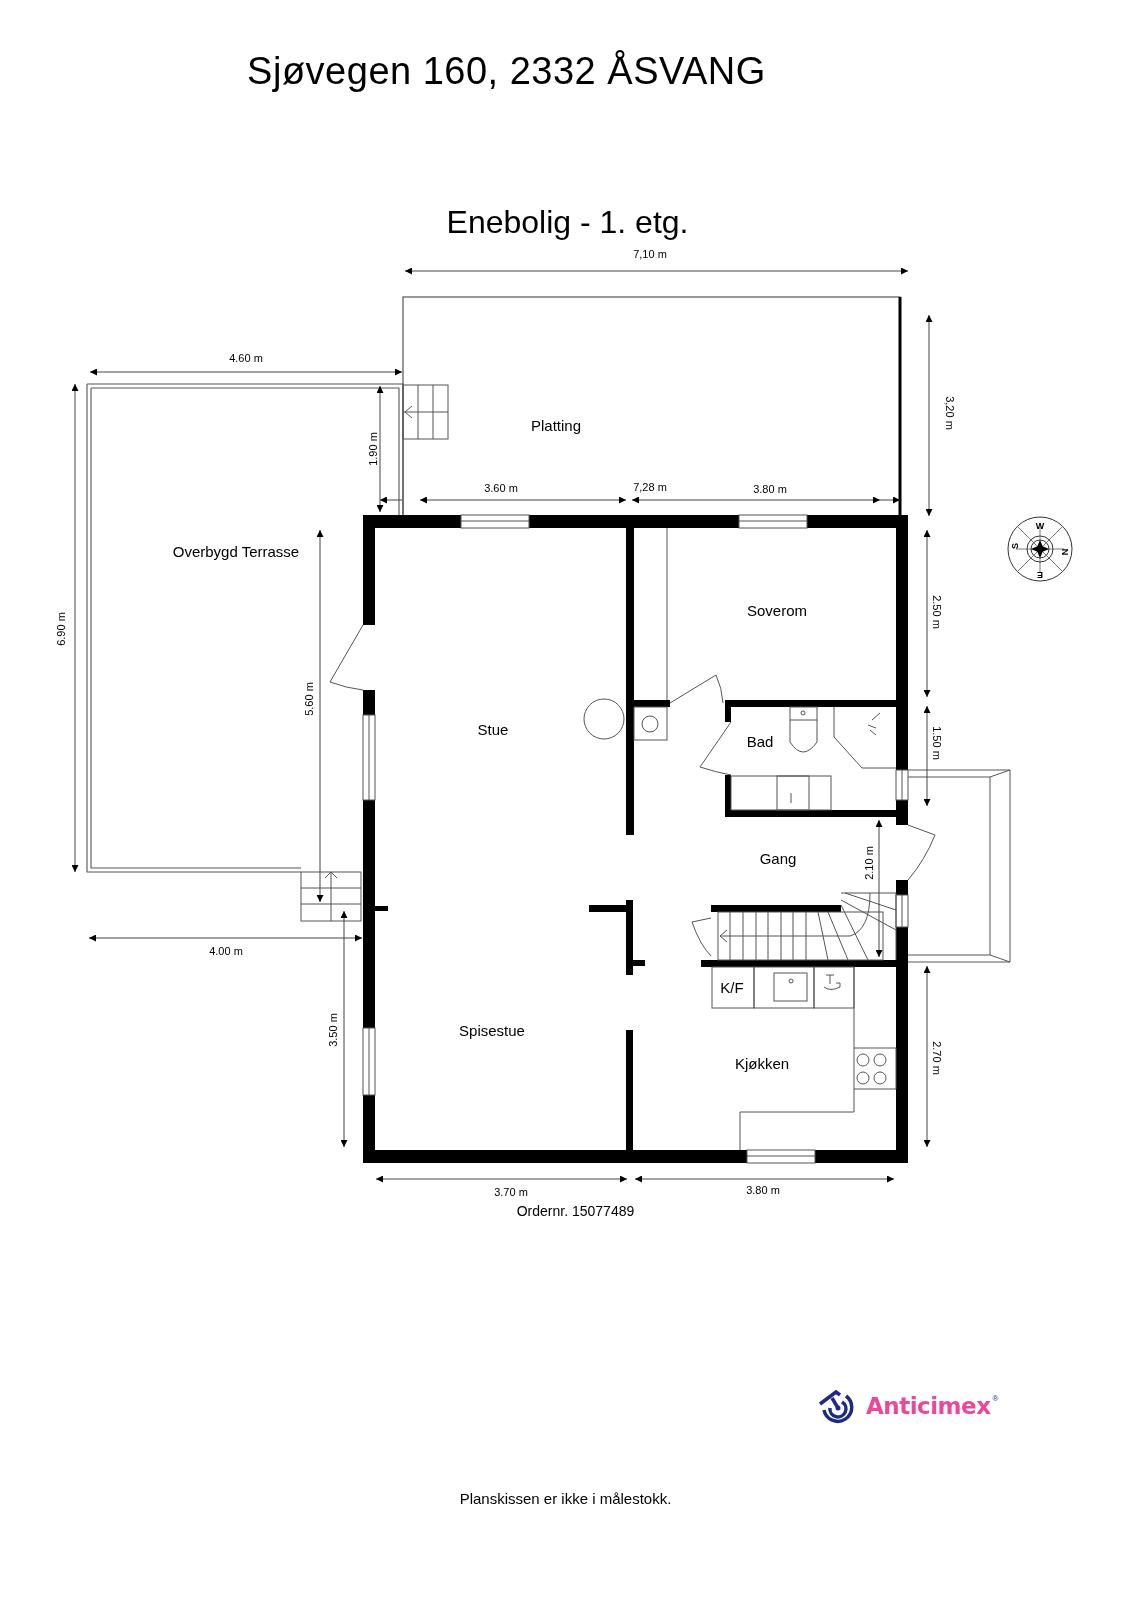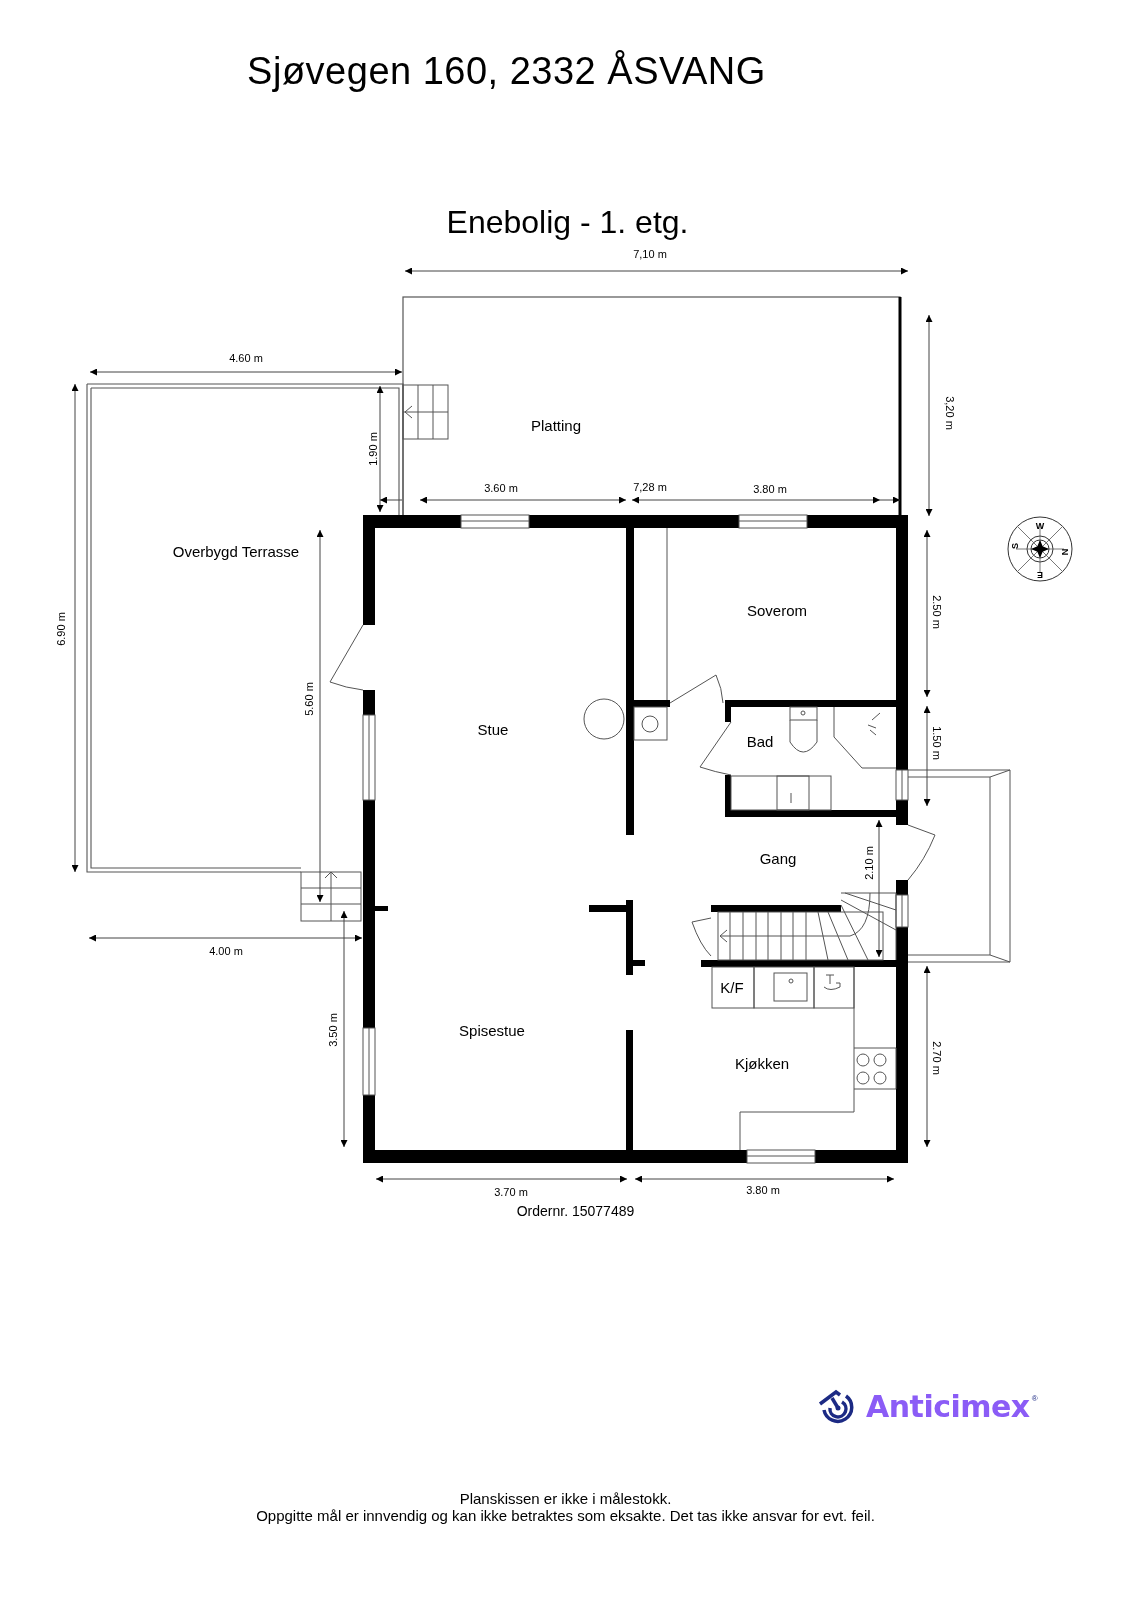--- a/index.html
+++ b/index.html
@@ -8,21 +8,21 @@
   .title { position: absolute; left: 0; width: 1013px; text-align: center; top: 50px;
            font-size: 38px; letter-spacing: 0.5px; }
   .subtitle { position: absolute; left: 0; width: 1131px; text-align: center; top: 204px;
               font-size: 32px; padding-left: 2px; }
   svg#plan { position: absolute; left: 0; top: 0; }
   .room-label { font-size: 15px; }
   .dim-label { font-size: 11px; }
   .ordernr { position: absolute; left: 0; width: 1131px; text-align: center; top: 1203px;
              font-size: 14px; padding-left: 10px; }
   .logo { position: absolute; left: 816px; top: 1388px; display: flex; align-items: center; gap: 6px; }
-  .logo-text { font-family: "DejaVu Sans", sans-serif; font-weight: bold; font-size: 30px; color: #8b5cf6;
+  .logo-text { font-family: "DejaVu Sans", sans-serif; font-weight: bold; font-size: 23px; color: #ec4899;
                letter-spacing: -0.5px; }
   .logo-reg { font-size: 8px; color: #1c2a84; align-self: flex-start; margin-top: 6px; margin-left: -4px; }
   .footer { position: absolute; left: 0; width: 1131px; top: 1490px; text-align: center;
             font-size: 15px; line-height: 17px; }
 </style>
 </head>
 <body>
 
 <div class="title">Sjøvegen 160, 2332 ÅSVANG</div>
 <div class="subtitle">Enebolig - 1. etg.</div>
@@ -286,14 +286,13 @@
       <circle cx="22" cy="20" r="2.5" fill="#1c2a84" stroke="none"></circle>
       <line x1="16" y1="10" x2="22" y2="20"></line>
     </g>
   </svg>
   <span class="logo-text">Anticimex</span>
   <span class="logo-reg">®</span>
 </div>
 
 <div class="footer">
   <div>Planskissen er ikke i målestokk.</div>
-  <div>Oppgitte mål er innvendig og kan ikke betraktes som eksakte. Det tas ikke ansvar for evt. feil.</div>
 </div>
 
 </body></html>

